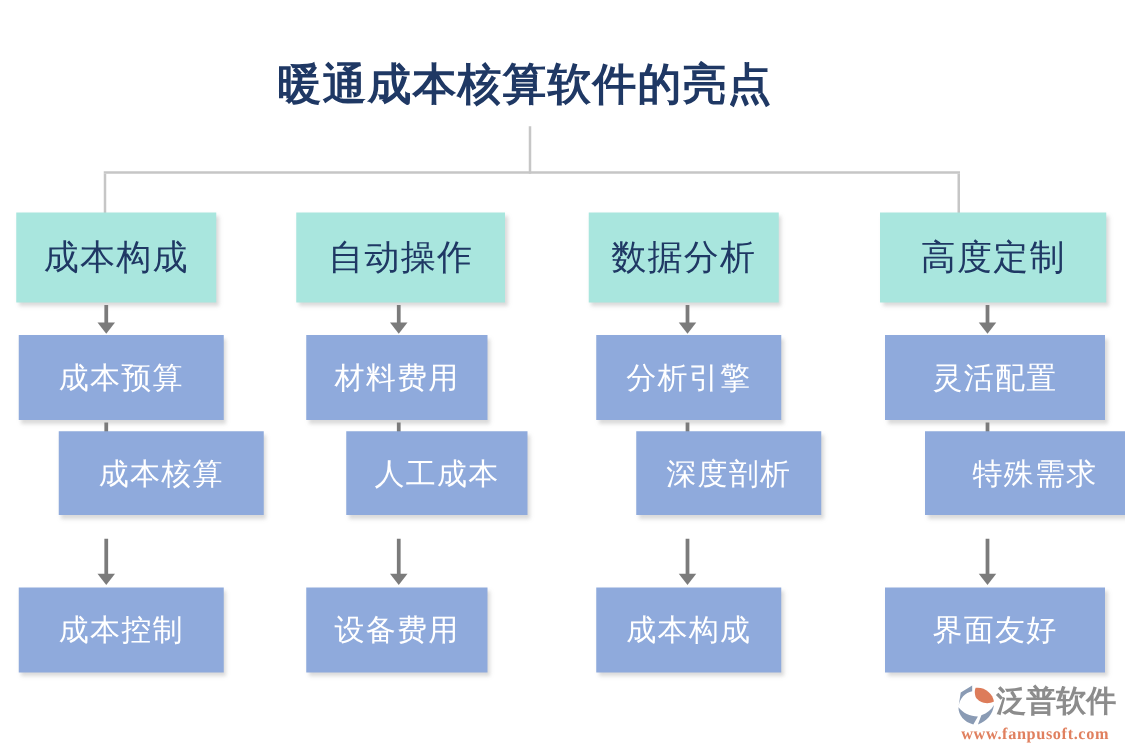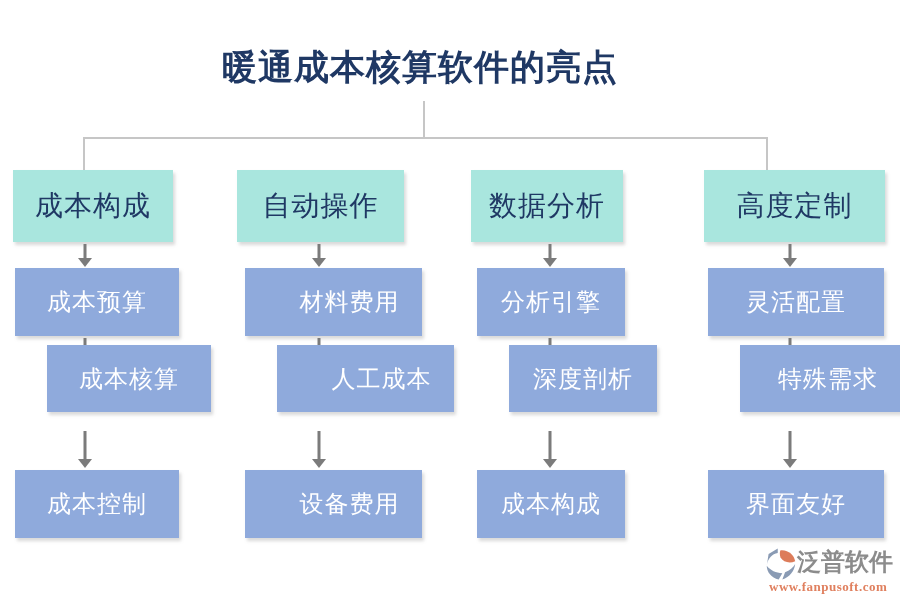--- a/index.html
+++ b/index.html
@@ -64,21 +64,21 @@
   }
   .n1 { top: 268px; height: 68px; }
   .n2 { top: 345px; height: 67px; margin-left: 32px; }
   .n3 { top: 470px; height: 68px; }
 
   
   .c1 .hdr  { left: 13px;  width: 160px; }
   .c1 .node { left: 15px;  width: 164px; }
   .c1 .arr  { left: 77px; }
   .c2 .hdr  { left: 237px; width: 167px; }
-  .c2 .node { left: 245px; width: 145px; padding-left: 32px; }
+  .c2 .node { left: 245px; width: 145px; }
   .c2 .arr  { left: 311px; }
   .c3 .hdr  { left: 471px; width: 152px; }
   .c3 .node { left: 477px; width: 148px; }
   .c3 .arr  { left: 542px; }
   .c4 .hdr  { left: 704px; width: 181px; }
   .c4 .node { left: 708px; width: 176px; }
   .c4 .arr  { left: 782px; }
 
   
   .arr { position: absolute; width: 15px; }

